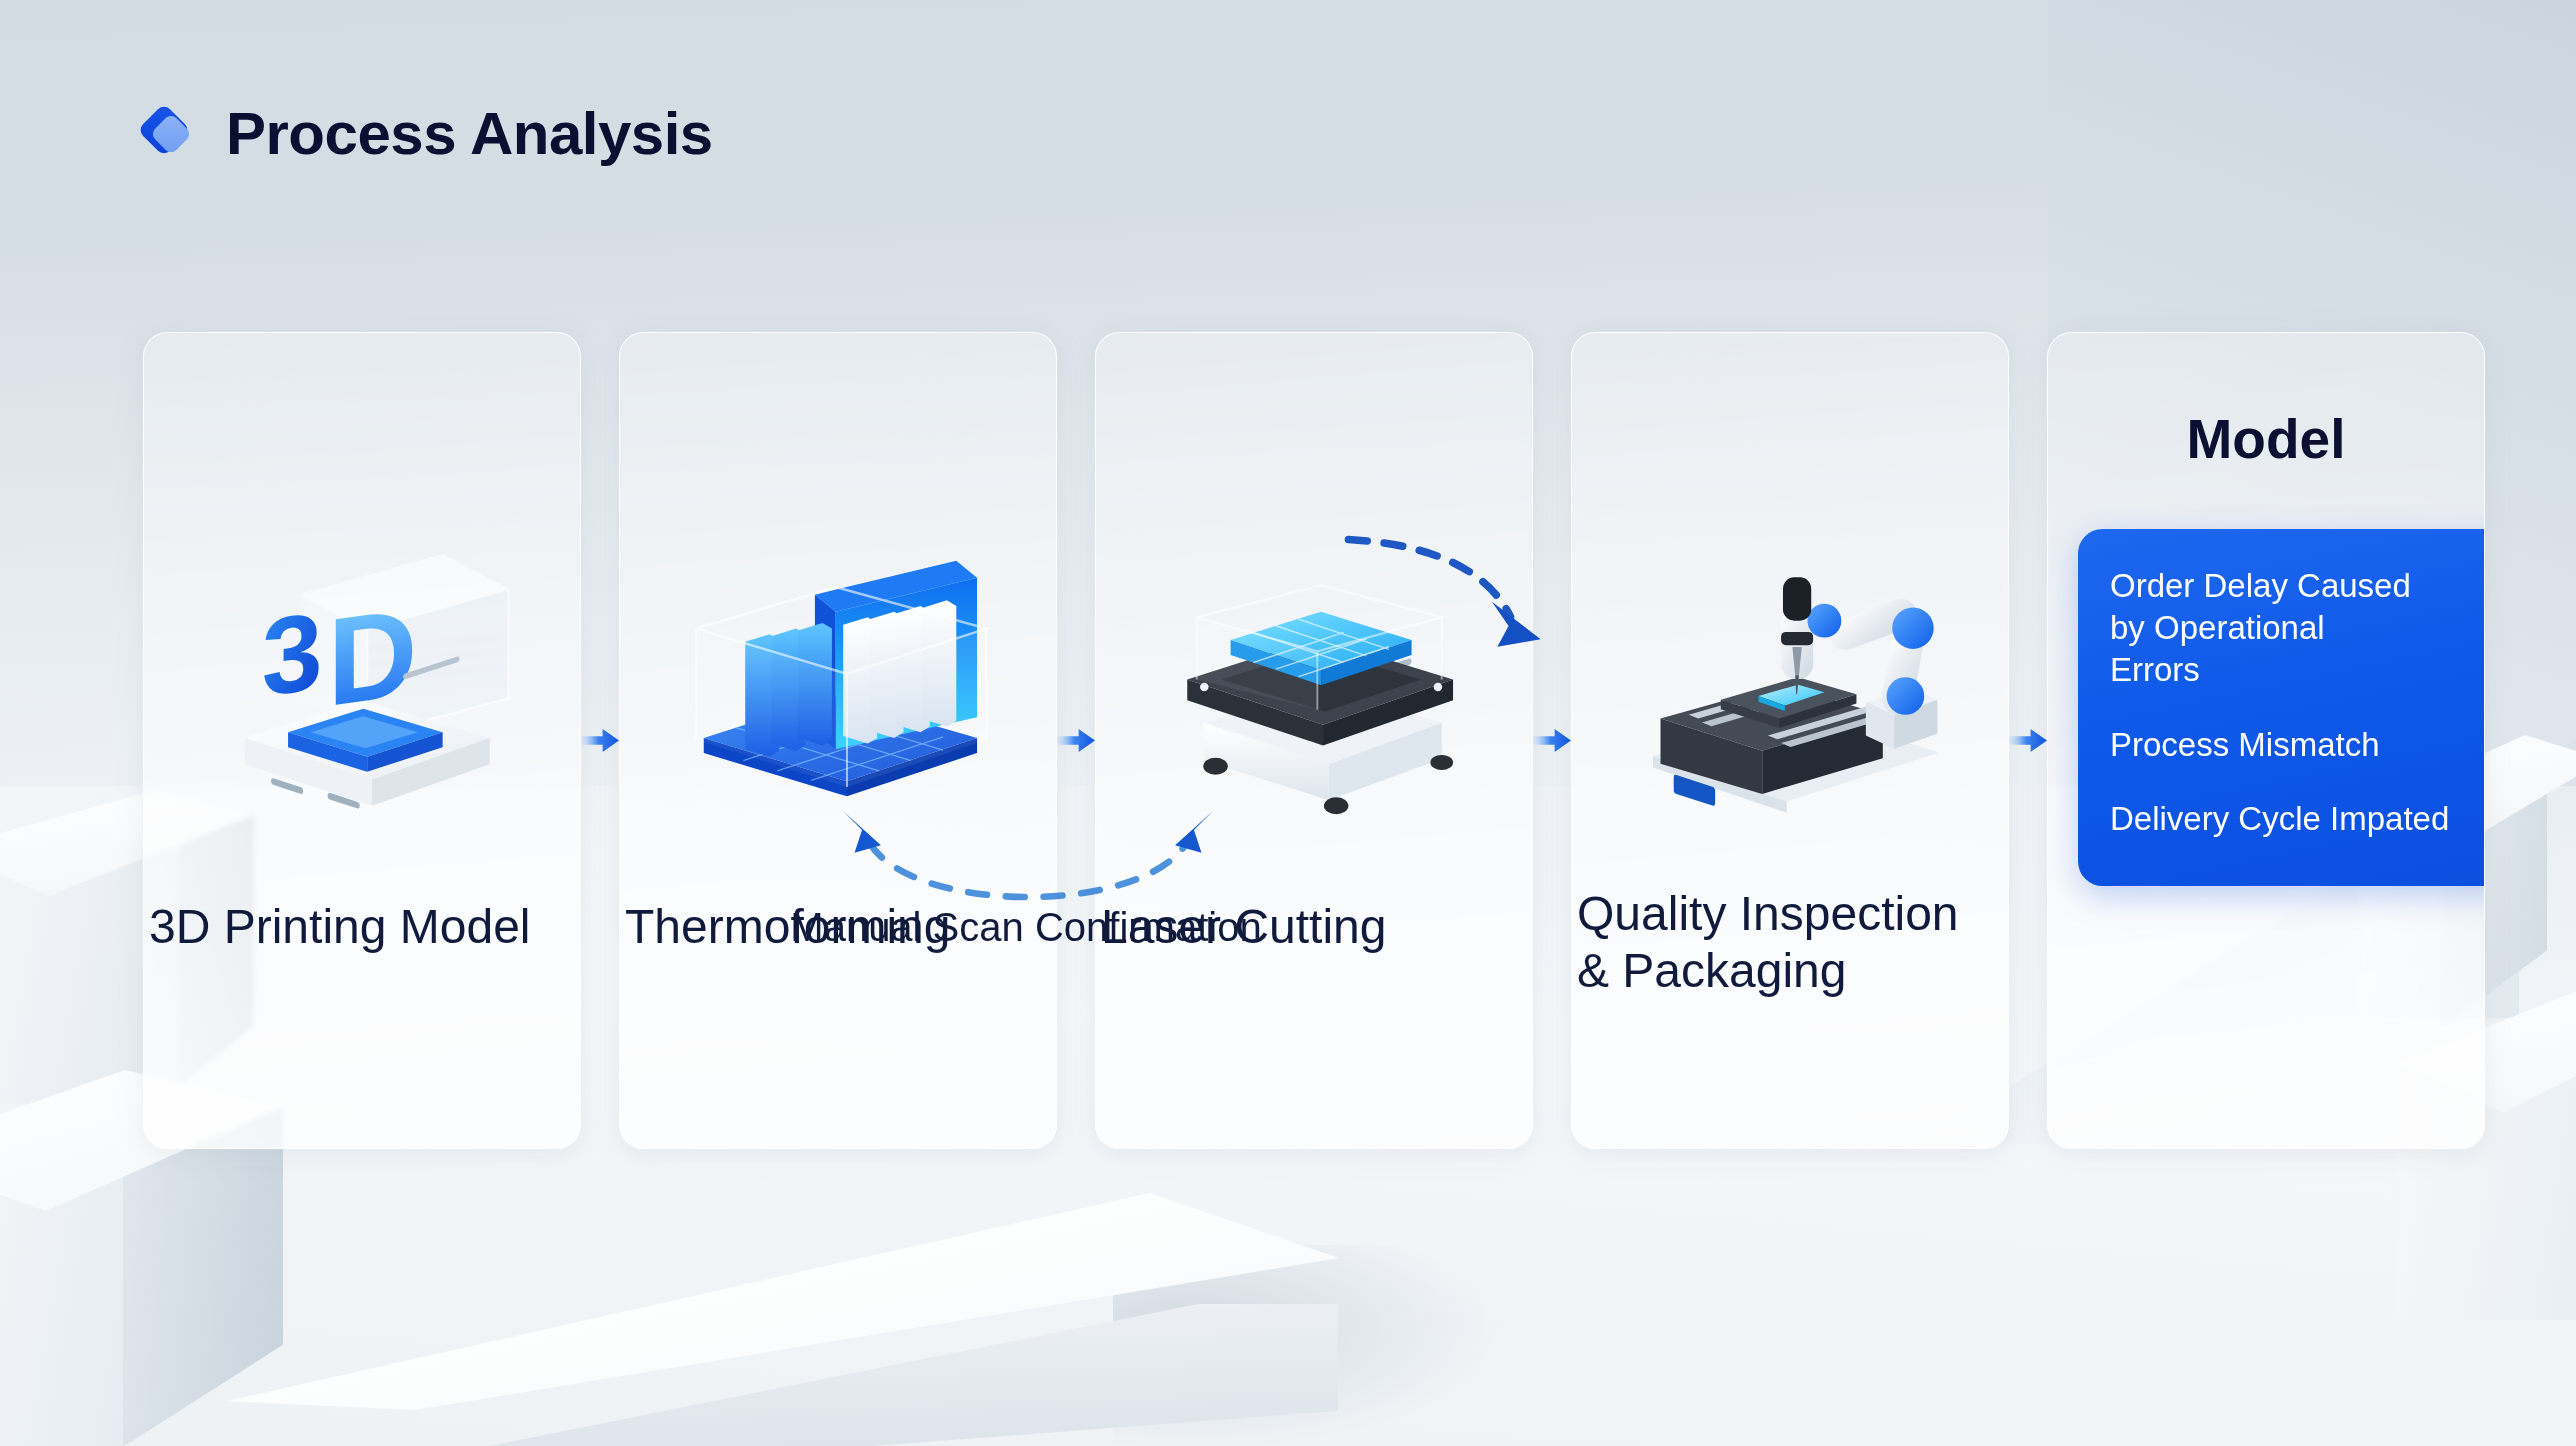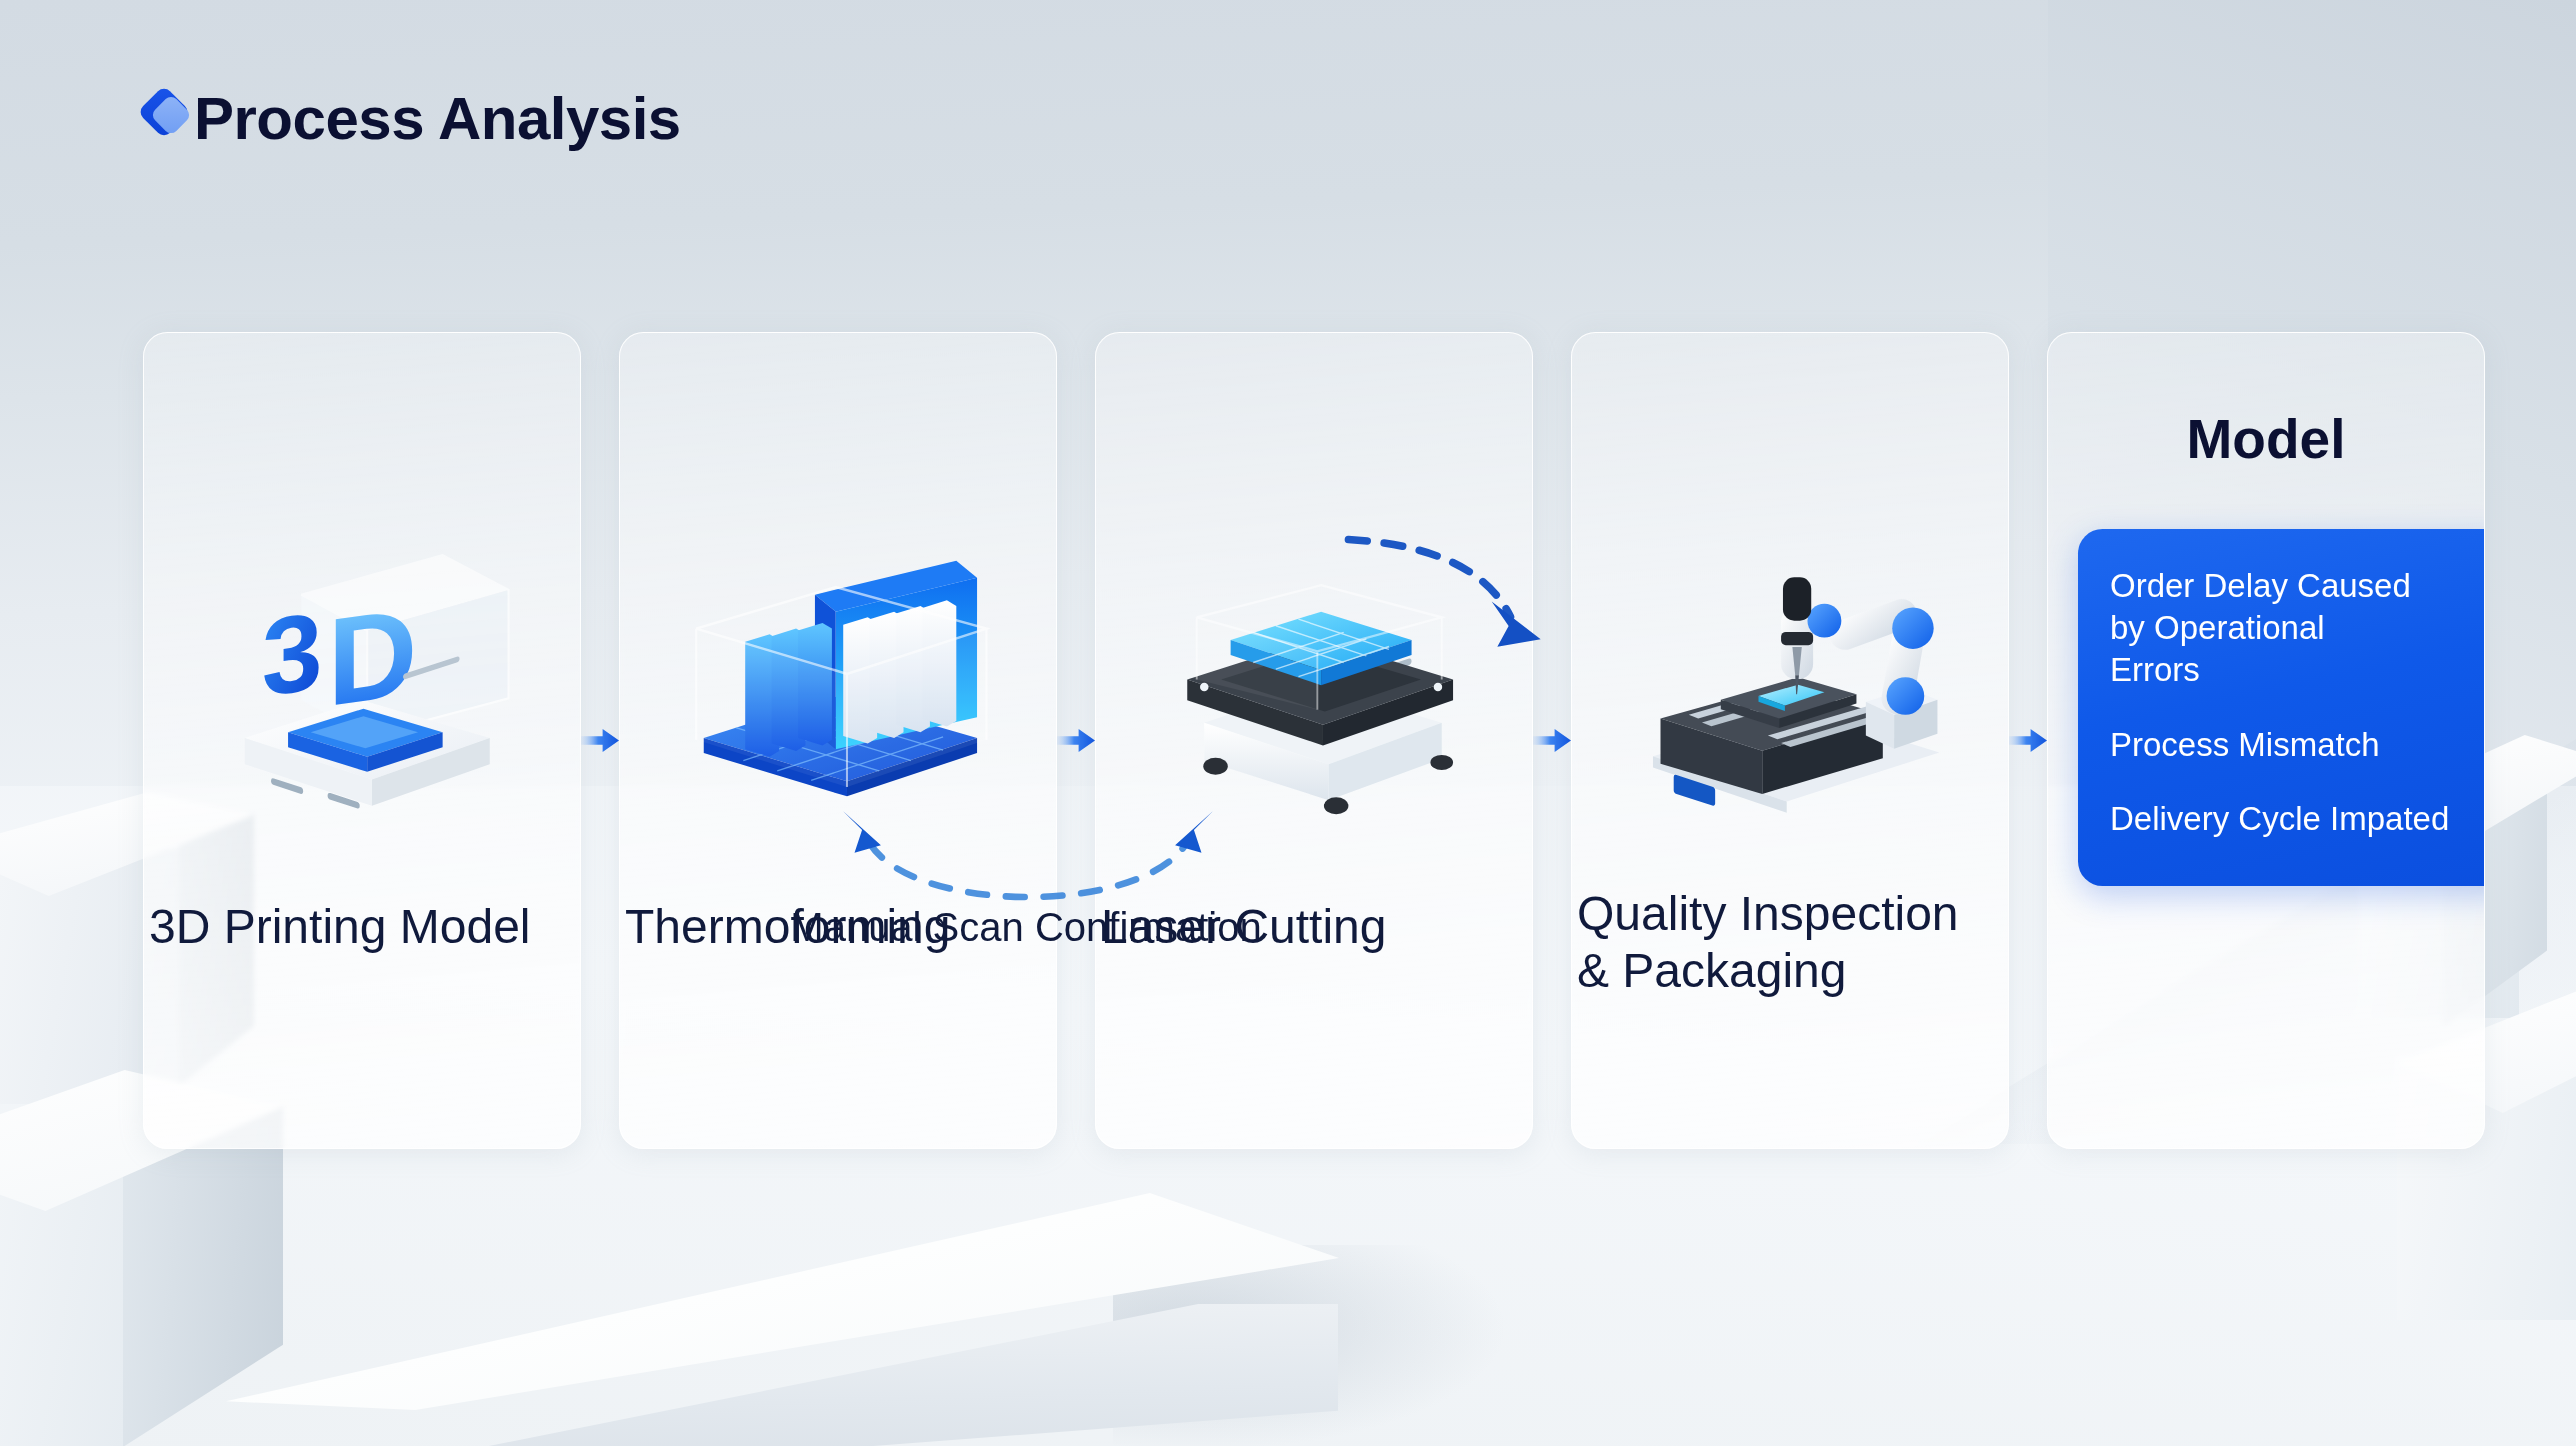--- a/index.html
+++ b/index.html
@@ -90,21 +90,21 @@
     clip-path:polygon(0 18%, 100% 0, 100% 72%, 0 100%); }
 
   .box-r2 { right:-132px; top:981px; width:311px; height:339px; }
   .box-r2 .top { left:0; top:0; width:311px; height:132px;
     background:linear-gradient(170deg,#ffffff,#f3f6f9);
     clip-path:polygon(0 62%, 66% 0, 100% 22%, 34% 100%); }
   .box-r2 .front { left:0; top:75px; width:189px; height:264px;
     background:linear-gradient(100deg,#f6f8fa,#e8eef3); }
 
   
-  #header { position:absolute; left:141px; top:89px; display:flex; }
+  #header { position:absolute; left:141px; top:104px; display:flex; align-items:center; gap:32px; }
   .brand-diamond { position:relative; width:53px; height:53px; }
   .brand-diamond i { position:absolute; display:block; border-radius:8.5px; }
   .brand-diamond .d-back {
     left:3.8px; top:3.8px; width:38px; height:38px; transform:rotate(45deg);
     background:linear-gradient(135deg,#1a55ea,#0a3fd6);
   }
   .brand-diamond .d-front {
     left:15px; top:11.3px; width:30px; height:30px; transform:rotate(45deg);
     background:linear-gradient(135deg,#8fb4f7,#6f9df3); border-radius:7.5px;
   }

